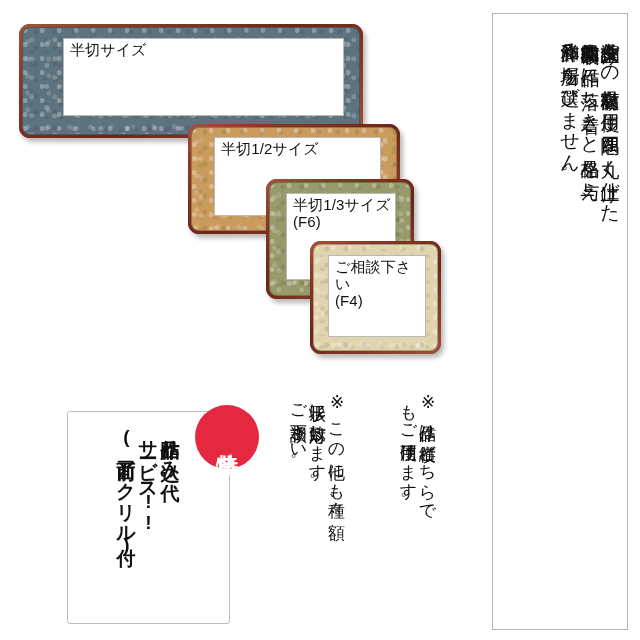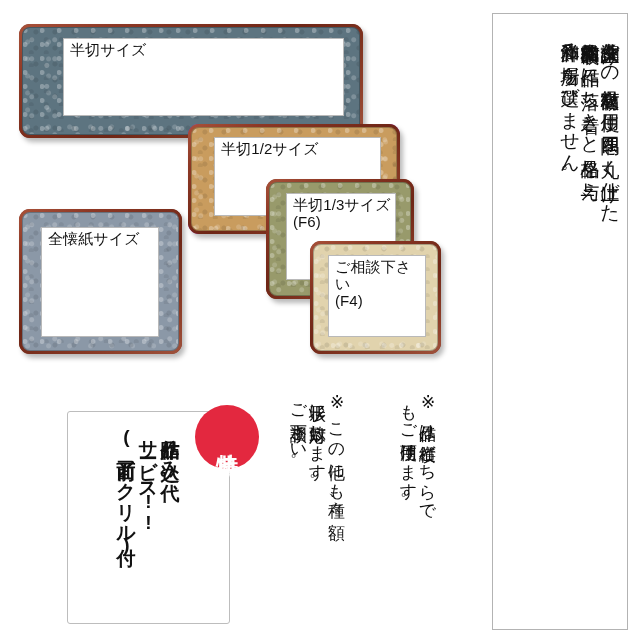--- a/index.html
+++ b/index.html
@@ -165,27 +165,20 @@
       </div>
     </div>
     <div class="frame" style="left: 310px; top: 241px; width: 131px; height: 113px; z-index: 14; background: rgb(125, 47, 32);">
       <div class="bevel"></div>
       <div class="mat" style="background: rgb(225, 211, 173);"></div>
       <div class="paper" style="left: 18px; top: 14px; width: 98px; height: 82px;">
         <div class="lbl">ご相談下さい
 (F4)</div>
       </div>
     </div>
-    <div class="frame" style="left: 19px; top: 209px; width: 163px; height: 145px; z-index: 15; background: rgb(125, 47, 32);">
-      <div class="bevel"></div>
-      <div class="mat" style="background: rgb(139, 152, 167);"></div>
-      <div class="paper" style="left: 22px; top: 18px; width: 118px; height: 110px;">
-        <div class="lbl">全懐紙サイズ</div>
-      </div>
-    </div>
     <div id="desc-panel">
       <div class="vcol">女桑調仕上げの高級額材を使用し四隅を丸く仕上げた</div>
       <div class="vcol">本格的和風額装で作品に落ち着きと品格を与え、</div>
       <div class="vcol">和洋飾る場所を選びません。</div>
     </div>
     <div class="note-block" style="left: 400px; top: 392px;">
       <div class="note-col">※作品は縦横どちらで</div>
       <div class="note-col">もご使用頂けます。</div>
     </div>
     <div class="note-block" style="left: 290px; top: 392px;">

